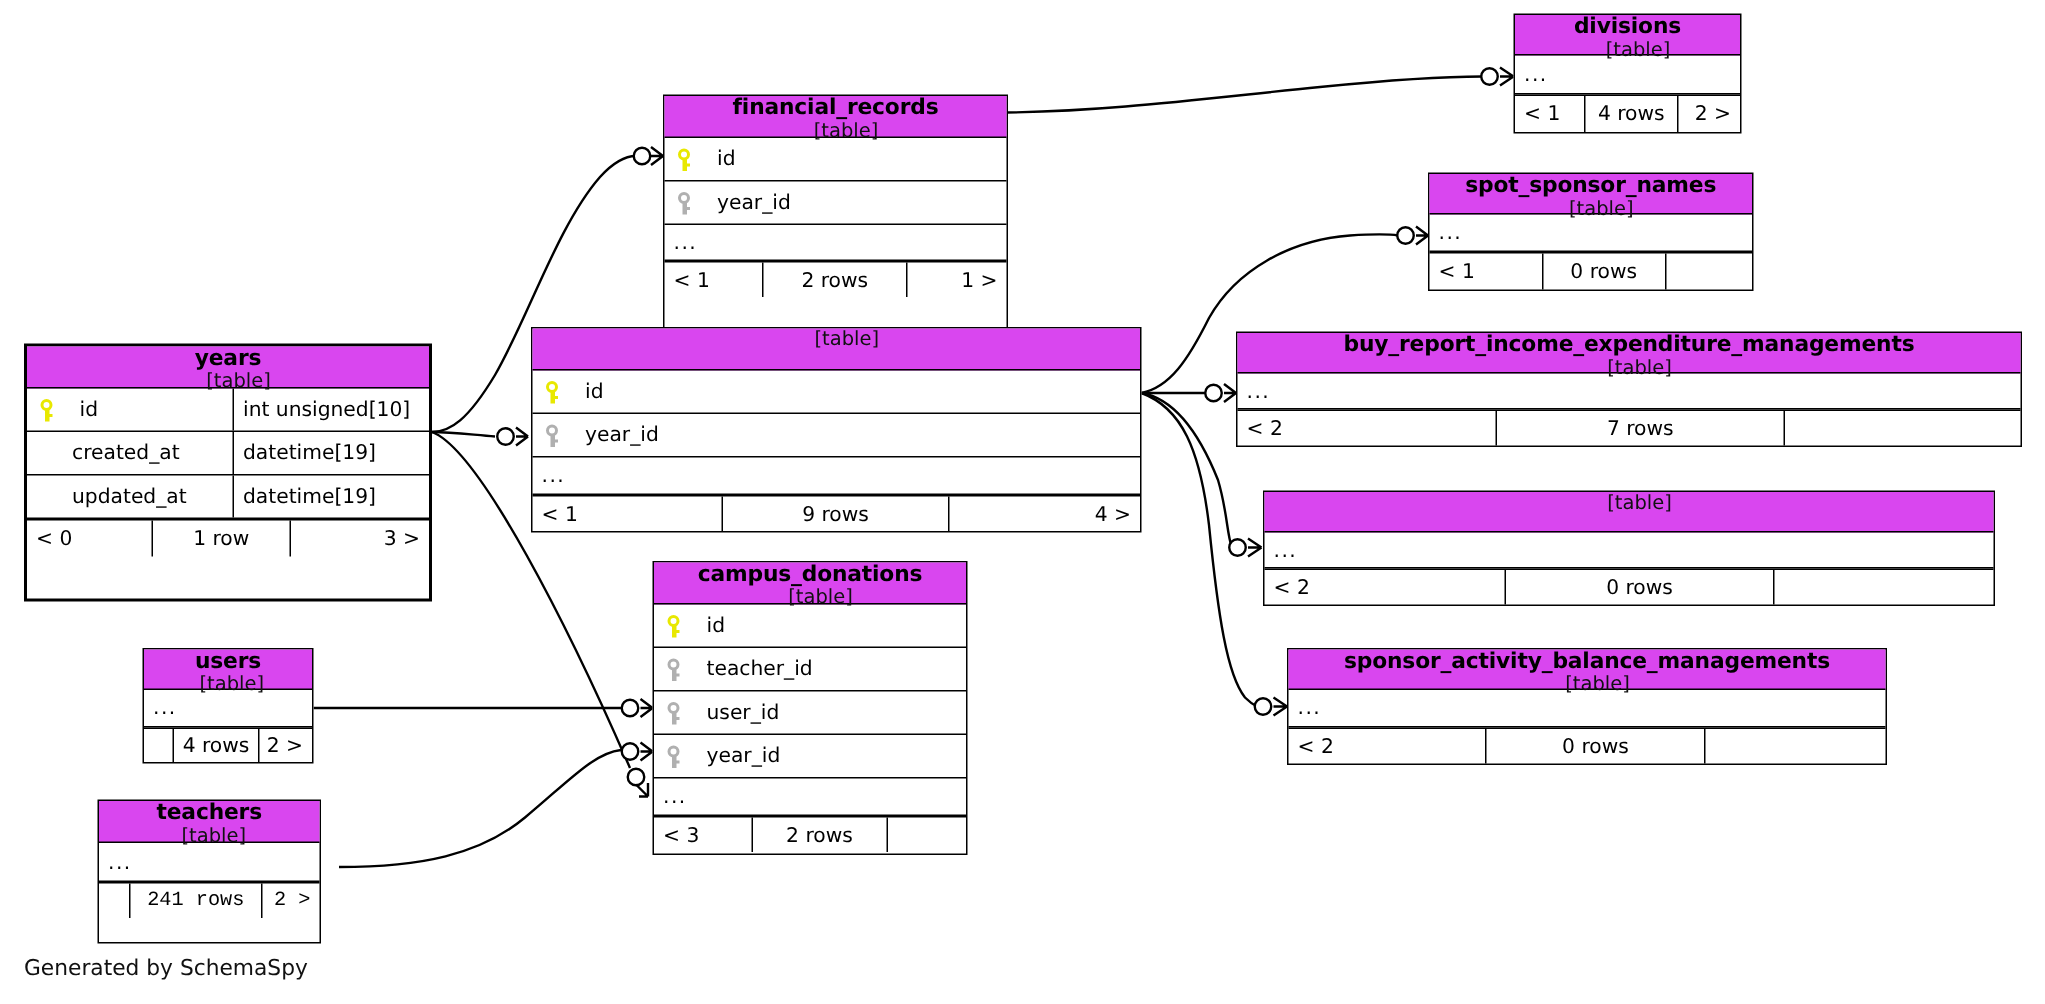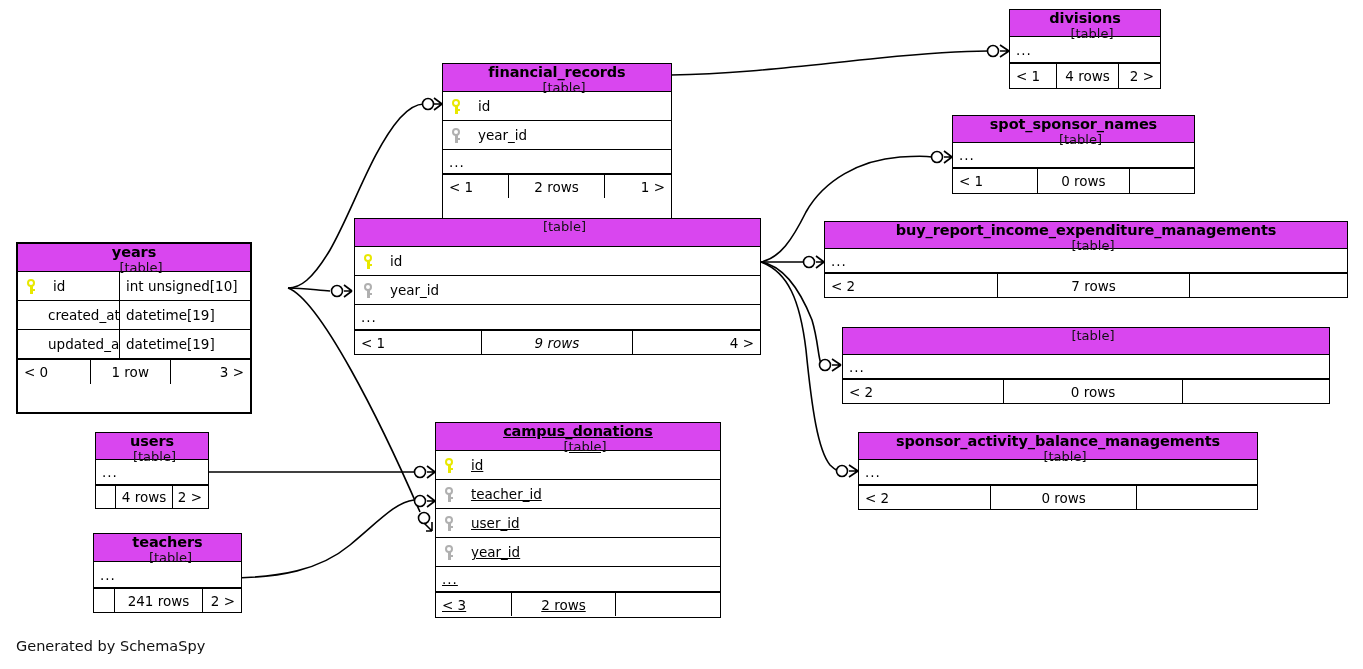--- a/index.html
+++ b/index.html
@@ -251,36 +251,36 @@
     <div class="tbl-row ellipsis-row" style="height:24px;">
       <span>...</span>
     </div>
     <div class="footer-row" style="height:24px;">
       <span class="foot-cell foot-left" style="width:66px;">&lt; 1</span>
       <span class="foot-cell foot-mid" style="width:96px;">2 rows</span>
       <span class="foot-cell foot-right" style="width:66px;">1 &gt;</span>
     </div>
   </div>
 
-  <div class="table-box" style="left:952px; top:115px; width:243px; height:79px;">
+  <div class="table-box" style="left:952px; top:115px; width:217px; height:79px;">
     <div class="tbl-header" style="height:27px;">
       <span class="tbl-name">spot_sponsor_names</span>
       <span class="tbl-tag">[table]</span>
     </div>
     <div class="tbl-row ellipsis-row" style="height:25px;">
       <span>...</span>
     </div>
     <div class="footer-row" style="height:25px;">
       <span class="foot-cell foot-left" style="width:93px;">&lt; 1</span>
       <span class="foot-cell foot-mid" style="width:101px;">0 rows</span>
       <span class="foot-cell foot-right" style="width:70px;"></span>
     </div>
   </div>
 
-  <div class="table-box thick" style="left:16px; top:242px; width:236px; height:172px;">
+  <div class="table-box thick" style="left:16px; top:229px; width:272px; height:172px;">
     <div class="tbl-header" style="height:28px;">
       <span class="tbl-name">years</span>
       <span class="tbl-tag">[table]</span>
     </div>
     <div class="tbl-row" style="height:29px;">
       <span class="col-cell">
         <span class="key-icon key-pk">
             <span class="kbow"></span>
             <span class="kstem"></span>
             <span class="ktooth"></span>
@@ -330,21 +330,21 @@
             <span class="ktooth"></span>
           </span>
         <span>year_id</span>
       </span>
     </div>
     <div class="tbl-row ellipsis-row" style="height:25px;">
       <span>...</span>
     </div>
     <div class="footer-row" style="height:24px;">
       <span class="foot-cell foot-left" style="width:127px;">&lt; 1</span>
-      <span class="foot-cell foot-mid" style="width:151px;font-style:italic;">9 rows</span>
+      <span class="foot-cell foot-mid" style="width:151px;">9 rows</span>
       <span class="foot-cell foot-right" style="width:127px;">4 &gt;</span>
     </div>
   </div>
 
   <div class="table-box" style="left:824px; top:221px; width:524px; height:77px;">
     <div class="tbl-header" style="height:27px;">
       <span class="tbl-name">buy_report_income_expenditure_managements</span>
       <span class="tbl-tag">[table]</span>
     </div>
     <div class="tbl-row ellipsis-row" style="height:24px;">
@@ -394,21 +394,21 @@
     <div class="tbl-row ellipsis-row" style="height:25px;">
       <span>...</span>
     </div>
     <div class="footer-row" style="height:23px;">
       <span class="foot-cell foot-left" style="width:20px;"></span>
       <span class="foot-cell foot-mid" style="width:57px;">4 rows</span>
       <span class="foot-cell foot-right" style="width:35px;">2 &gt;</span>
     </div>
   </div>
 
-  <div class="table-box" style="left:435px; top:422px; width:286px; height:196px;text-decoration:underline;">
+  <div class="table-box" style="left:435px; top:374px; width:210px; height:196px;">
     <div class="tbl-header" style="height:28px;">
       <span class="tbl-name">campus_donations</span>
       <span class="tbl-tag">[table]</span>
     </div>
     <div class="tbl-row" style="height:29px;">
       <span class="col-cell">
         <span class="key-icon key-pk">
             <span class="kbow"></span>
             <span class="kstem"></span>
             <span class="ktooth"></span>
@@ -449,29 +449,29 @@
     <div class="tbl-row ellipsis-row" style="height:25px;">
       <span>...</span>
     </div>
     <div class="footer-row" style="height:24px;">
       <span class="foot-cell foot-left" style="width:76px;">&lt; 3</span>
       <span class="foot-cell foot-mid" style="width:104px;">2 rows</span>
       <span class="foot-cell foot-right" style="width:60px;"></span>
     </div>
   </div>
 
-  <div class="table-box" style="left:93px; top:533px; width:149px; height:80px;">
+  <div class="table-box" style="left:65px; top:533px; width:149px; height:96px;">
     <div class="tbl-header" style="height:28px; padding:0 6px;">
       <span class="tbl-name">teachers</span>
       <span class="tbl-tag" style="margin-left:6px;">[table]</span>
     </div>
     <div class="tbl-row ellipsis-row" style="height:26px;">
       <span>...</span>
     </div>
-    <div class="footer-row" style="height:24px;">
+    <div class="footer-row" style="height:24px;font-family:Liberation Mono, monospace;">
       <span class="foot-cell foot-left" style="width:21px;"></span>
       <span class="foot-cell foot-mid" style="width:88px;">241 rows</span>
       <span class="foot-cell foot-right" style="width:38px;">2 &gt;</span>
     </div>
   </div>
 
   <div id="caption">Generated by SchemaSpy</div>
 </div>
 
 </body></html>

